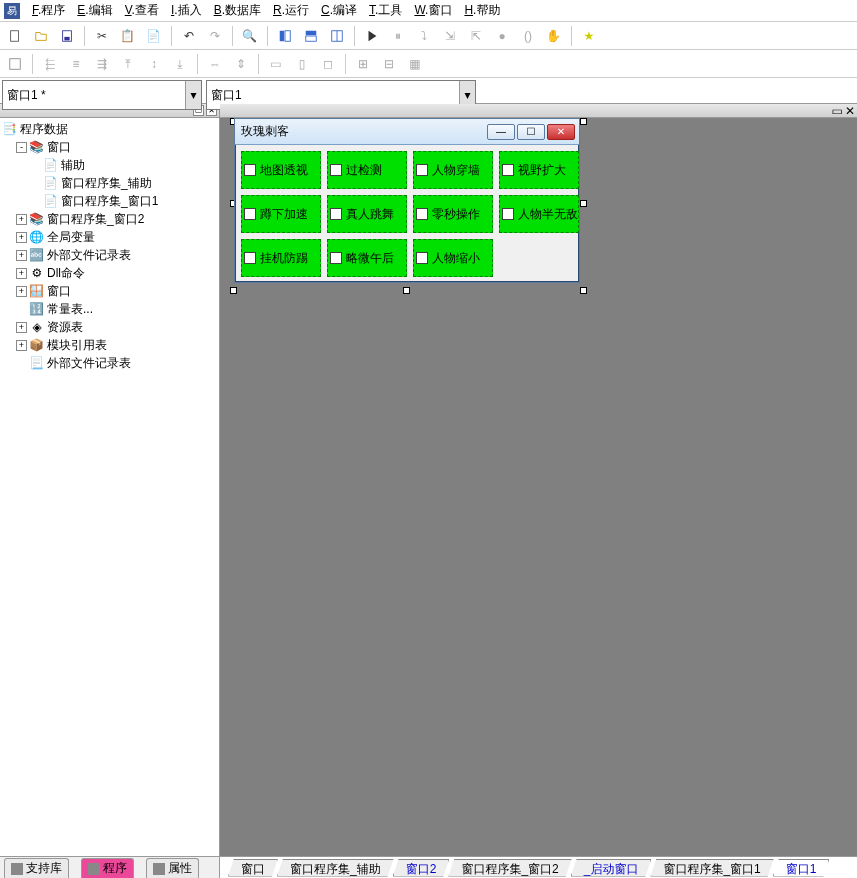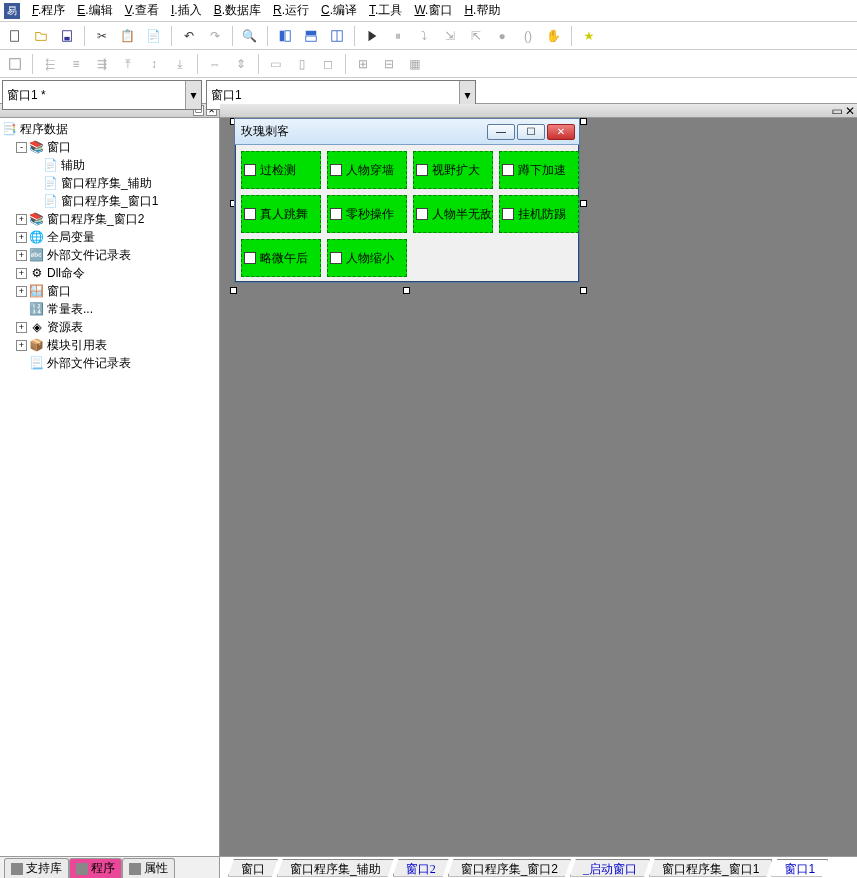--- a/index.html
+++ b/index.html
@@ -34,21 +34,21 @@
 .left-header .hbtn { width:11px; height:11px; border:1px solid #888; background:#fff; font-size:8px; line-height:9px; text-align:center;}
 .tree { flex: 1; overflow: auto; padding: 2px; }
 .tree-row { display: flex; align-items: center; height: 18px; white-space: nowrap; }
 .tree-row .ind { display: inline-block; }
 .tree-row .exp { width: 11px; height: 11px; border: 1px solid #888; display: inline-flex; align-items: center; justify-content: center; font-size: 9px; margin-right: 2px; line-height: 1; background:#fff;}
 .tree-row .noexp { width: 13px; display: inline-block; }
 .tree-row .tico { width: 16px; height: 14px; display: inline-flex; align-items: center; justify-content: center; margin-right: 2px; }
 .tree-row .tlabel { }
 
 .left-tabs { height: 22px; border-top: 1px solid #999; display:flex; align-items:flex-end; background:#f0f0f0; padding-left:4px;}
-.ltab { height: 20px; border: 1px solid #999; border-bottom: none; background:#eaeaea; padding: 2px 6px; margin-right: 0; display:flex; align-items:center; gap:3px; border-radius: 3px 3px 0 0;}
+.ltab { height: 20px; border: 1px solid #999; border-bottom: none; background:#eaeaea; padding: 2px 6px; margin-right: 12px; display:flex; align-items:center; gap:3px; border-radius: 3px 3px 0 0;}
 .ltab.active { background: #ec4899; }
 .ltico { width:12px; height:12px; background:#888; }
 
 
 .right { flex: 1; display: flex; flex-direction: column; background: #808080; position: relative; }
 .right-header { height: 14px; background: linear-gradient(#e8e8e8,#d0d0d0); border-bottom: 1px solid #999; display:flex; justify-content:flex-end; align-items:center; padding-right:2px; gap:2px;}
 .design-surface { flex: 1; position: relative; background: #808080; overflow:hidden; }
 
 
 .handle { position: absolute; width: 7px; height: 7px; background: #fff; border: 1px solid #000; }
@@ -63,21 +63,21 @@
 
 .innerbody { position: relative; padding: 6px; }
 .grid12 { display: grid; grid-template-columns: repeat(4, 80px); grid-auto-rows: 38px; gap: 6px; }
 .gc { background: #00e000; border: 1px dashed #008000; color: #000; display: flex; align-items: center; padding-left: 2px; font-size: 12px; position: relative;}
 .gc .cb { width: 12px; height: 12px; background: #fff; border: 1px solid #404040; margin-right: 4px; flex-shrink: 0; }
 
 
 .bottom-tabs { height: 22px; background: #fff; border-top: 1px solid #999; display:flex; align-items:center; padding-left: 8px; gap:0; overflow:hidden;}
 .btab { height: 18px; border: 1px solid #888; background:#eee; padding: 1px 8px; margin-right: -1px; font-size:12px; clip-path: polygon(6px 0, 100% 0, calc(100% - 6px) 100%, 0 100%); padding-left:12px; padding-right:12px;}
 .btab.active { background: #fff; color: #0000cc; }
-.btab.link { color: #0000cc; font-family: Liberation Serif, serif; }
+.btab.link { color: #0000cc; }
 
 </style>
 </head>
 <body>
 
 <div class="menubar">
   <span class="logo">易</span>
   <span id="menu-items"><span class="mi"><u>F</u>.程序</span><span class="mi"><u>E</u>.编辑</span><span class="mi"><u>V</u>.查看</span><span class="mi"><u>I</u>.插入</span><span class="mi"><u>B</u>.数据库</span><span class="mi"><u>R</u>.运行</span><span class="mi"><u>C</u>.编译</span><span class="mi"><u>T</u>.工具</span><span class="mi"><u>W</u>.窗口</span><span class="mi"><u>H</u>.帮助</span></span>
 </div>
 
@@ -311,20 +311,24 @@
           <div class="winbtns">
             <span class="winbtn">—</span>
             <span class="winbtn">☐</span>
             <span class="winbtn close">✕</span>
           </div>
         </div>
         <div class="innerbody">
           <div class="grid12" id="check-grid">
               <div class="gc">
                 <span class="cb"></span>
+                <span>地图透视</span>
+              </div>
+              <div class="gc">
+                <span class="cb"></span>
                 <span>过检测</span>
               </div>
               <div class="gc">
                 <span class="cb"></span>
                 <span>人物穿墙</span>
               </div>
               <div class="gc">
                 <span class="cb"></span>
                 <span>视野扩大</span>
               </div>

